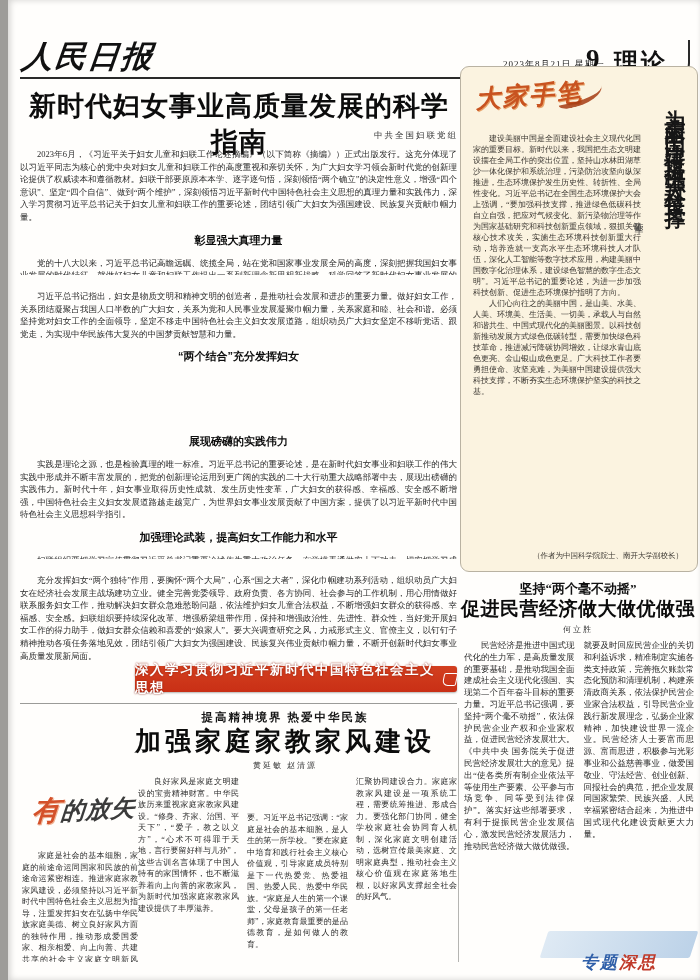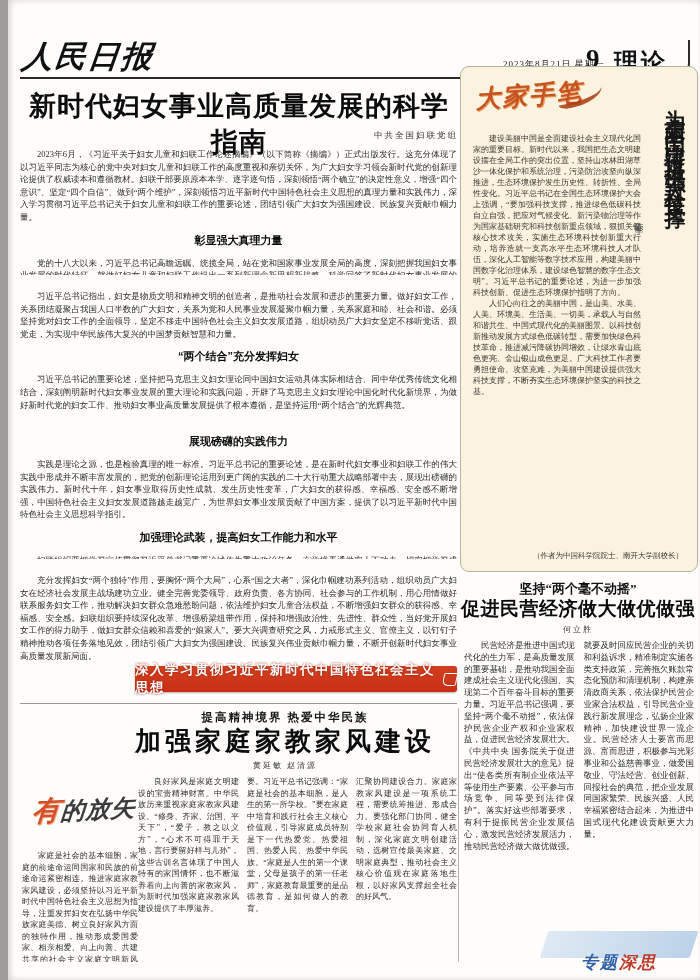--- a/index.html
+++ b/index.html
@@ -74,21 +74,20 @@
   <div class="abs m-by">中共全国妇联党组</div>
   <div class="abs cols4">
     <div class="col">
       <p class="bodytxt">2023年6月，《习近平关于妇女儿童和妇联工作论述摘编》（以下简称《摘编》）正式出版发行。这充分体现了以习近平同志为核心的党中央对妇女儿童和妇联工作的高度重视和亲切关怀，为广大妇女学习领会新时代党的创新理论提供了权威读本和遵循教材。妇联干部要原原本本学、逐字逐句悟，深刻领悟“两个确立”的决定性意义，增强“四个意识”、坚定“四个自信”、做到“两个维护”，深刻领悟习近平新时代中国特色社会主义思想的真理力量和实践伟力，深入学习贯彻习近平总书记关于妇女儿童和妇联工作的重要论述，团结引领广大妇女为强国建设、民族复兴贡献巾帼力量。</p>
       <div class="subhead">彰显强大真理力量</div>
       <p class="bodytxt">党的十八大以来，习近平总书记高瞻远瞩、统揽全局，站在党和国家事业发展全局的高度，深刻把握我国妇女事业发展的时代特征，就做好妇女儿童和妇联工作提出一系列新理念新思想新战略，科学回答了新时代妇女事业发展的一系列重大理论和实践问题。《摘编》集中反映了这些重要论述，内容丰富、思想深邃，具有很强的政治性、理论性、针对性、指导性，彰显出强大的真理力量。</p>
     </div>
     <div class="col">
       <p class="bodytxt">习近平总书记指出，妇女是物质文明和精神文明的创造者，是推动社会发展和进步的重要力量。做好妇女工作，关系团结凝聚占我国人口半数的广大妇女，关系为党和人民事业发展凝聚巾帼力量，关系家庭和睦、社会和谐。必须坚持党对妇女工作的全面领导，坚定不移走中国特色社会主义妇女发展道路，组织动员广大妇女坚定不移听党话、跟党走，为实现中华民族伟大复兴的中国梦贡献智慧和力量。</p>
       <div class="subhead">“两个结合”充分发挥妇女</div>
-      <p class="bodytxt">习近平总书记的重要论述，坚持把马克思主义妇女理论同中国妇女运动具体实际相结合、同中华优秀传统文化相结合，深刻阐明新时代妇女事业发展的重大理论和实践问题，开辟了马克思主义妇女理论中国化时代化新境界，为做好新时代党的妇女工作、推动妇女事业高质量发展提供了根本遵循，是坚持运用“两个结合”的光辉典范。</p>
     </div>
     <div class="col">
       <div class="subhead" style="margin-top:2px;">展现磅礴的实践伟力</div>
       <p class="bodytxt">实践是理论之源，也是检验真理的唯一标准。习近平总书记的重要论述，是在新时代妇女事业和妇联工作的伟大实践中形成并不断丰富发展的，把党的创新理论运用到更广阔的实践的二十大行动重大战略部署中去，展现出磅礴的实践伟力。新时代十年，妇女事业取得历史性成就、发生历史性变革，广大妇女的获得感、幸福感、安全感不断增强，中国特色社会主义妇女发展道路越走越宽广，为世界妇女事业发展贡献了中国方案，提供了以习近平新时代中国特色社会主义思想科学指引。</p>
       <div class="subhead">加强理论武装，提高妇女工作能力和水平</div>
       <p class="bodytxt">妇联组织要把学习宣传贯彻习近平总书记重要论述作为重大政治任务，在学懂弄通做实上下功夫，切实把学习成效转化为做好新时代妇女工作的实际行动，不断提高履职尽责能力和水平。</p>
     </div>
     <div class="col">
       <p class="bodytxt">充分发挥妇女“两个独特”作用，要胸怀“两个大局”，心系“国之大者”，深化巾帼建功系列活动，组织动员广大妇女在经济社会发展主战场建功立业。健全完善党委领导、政府负责、各方协同、社会参与的工作机制，用心用情做好联系服务妇女工作，推动解决妇女群众急难愁盼问题，依法维护妇女儿童合法权益，不断增强妇女群众的获得感、幸福感、安全感。妇联组织要持续深化改革、增强桥梁纽带作用，保持和增强政治性、先进性、群众性，当好党开展妇女工作的得力助手，做妇女群众信赖和喜爱的“娘家人”。要大兴调查研究之风，力戒形式主义、官僚主义，以钉钉子精神推动各项任务落地见效，团结引领广大妇女为强国建设、民族复兴伟业贡献巾帼力量，不断开创新时代妇女事业高质量发展新局面。</p>
     </div>
@@ -132,21 +131,21 @@
   <div class="abs rule-v"></div>
 
   <div class="abs fam-kick">提高精神境界  热爱中华民族</div>
   <div class="abs fam-head">加强家庭家教家风建设</div>
   <div class="abs fam-by">黄延敏  赵清源</div>
   <div class="abs fam-cols">
     <div class="col">
       <p class="bodytxt">良好家风是家庭文明建设的宝贵精神财富。中华民族历来重视家庭家教家风建设。“修身、齐家、治国、平天下”，“爱子，教之以义方”，“心术不可得罪于天地，言行要留好样与儿孙”，这些古训名言体现了中国人特有的家国情怀，也不断滋养着向上向善的家教家风，为新时代加强家庭家教家风建设提供了丰厚滋养。</p>
     </div>
     <div class="col">
-      <p class="bodytxt" style="text-indent:0;">要。习近平总书记强调：“家庭是社会的基本细胞，是人生的第一所学校。”要在家庭中培育和践行社会主义核心价值观，引导家庭成员特别是下一代热爱党、热爱祖国、热爱人民、热爱中华民族。“家庭是人生的第一个课堂，父母是孩子的第一任老师”，家庭教育最重要的是品德教育，是如何做人的教育。</p>
+      <p class="bodytxt" style="text-indent:0;margin-top:36px;">要。习近平总书记强调：“家庭是社会的基本细胞，是人生的第一所学校。”要在家庭中培育和践行社会主义核心价值观，引导家庭成员特别是下一代热爱党、热爱祖国、热爱人民、热爱中华民族。“家庭是人生的第一个课堂，父母是孩子的第一任老师”，家庭教育最重要的是品德教育，是如何做人的教育。</p>
     </div>
     <div class="col">
       <p class="bodytxt" style="text-indent:0;">汇聚协同建设合力。家庭家教家风建设是一项系统工程，需要统筹推进、形成合力。要强化部门协同，健全学校家庭社会协同育人机制，深化家庭文明创建活动，选树宣传最美家庭、文明家庭典型，推动社会主义核心价值观在家庭落地生根，以好家风支撑起全社会的好风气。</p>
     </div>
   </div>
 
   <div class="abs ydfs-logo">
     <span class="l1">有</span><span class="l2">的放矢</span>
   </div>
   <div class="abs ydfs-body">

